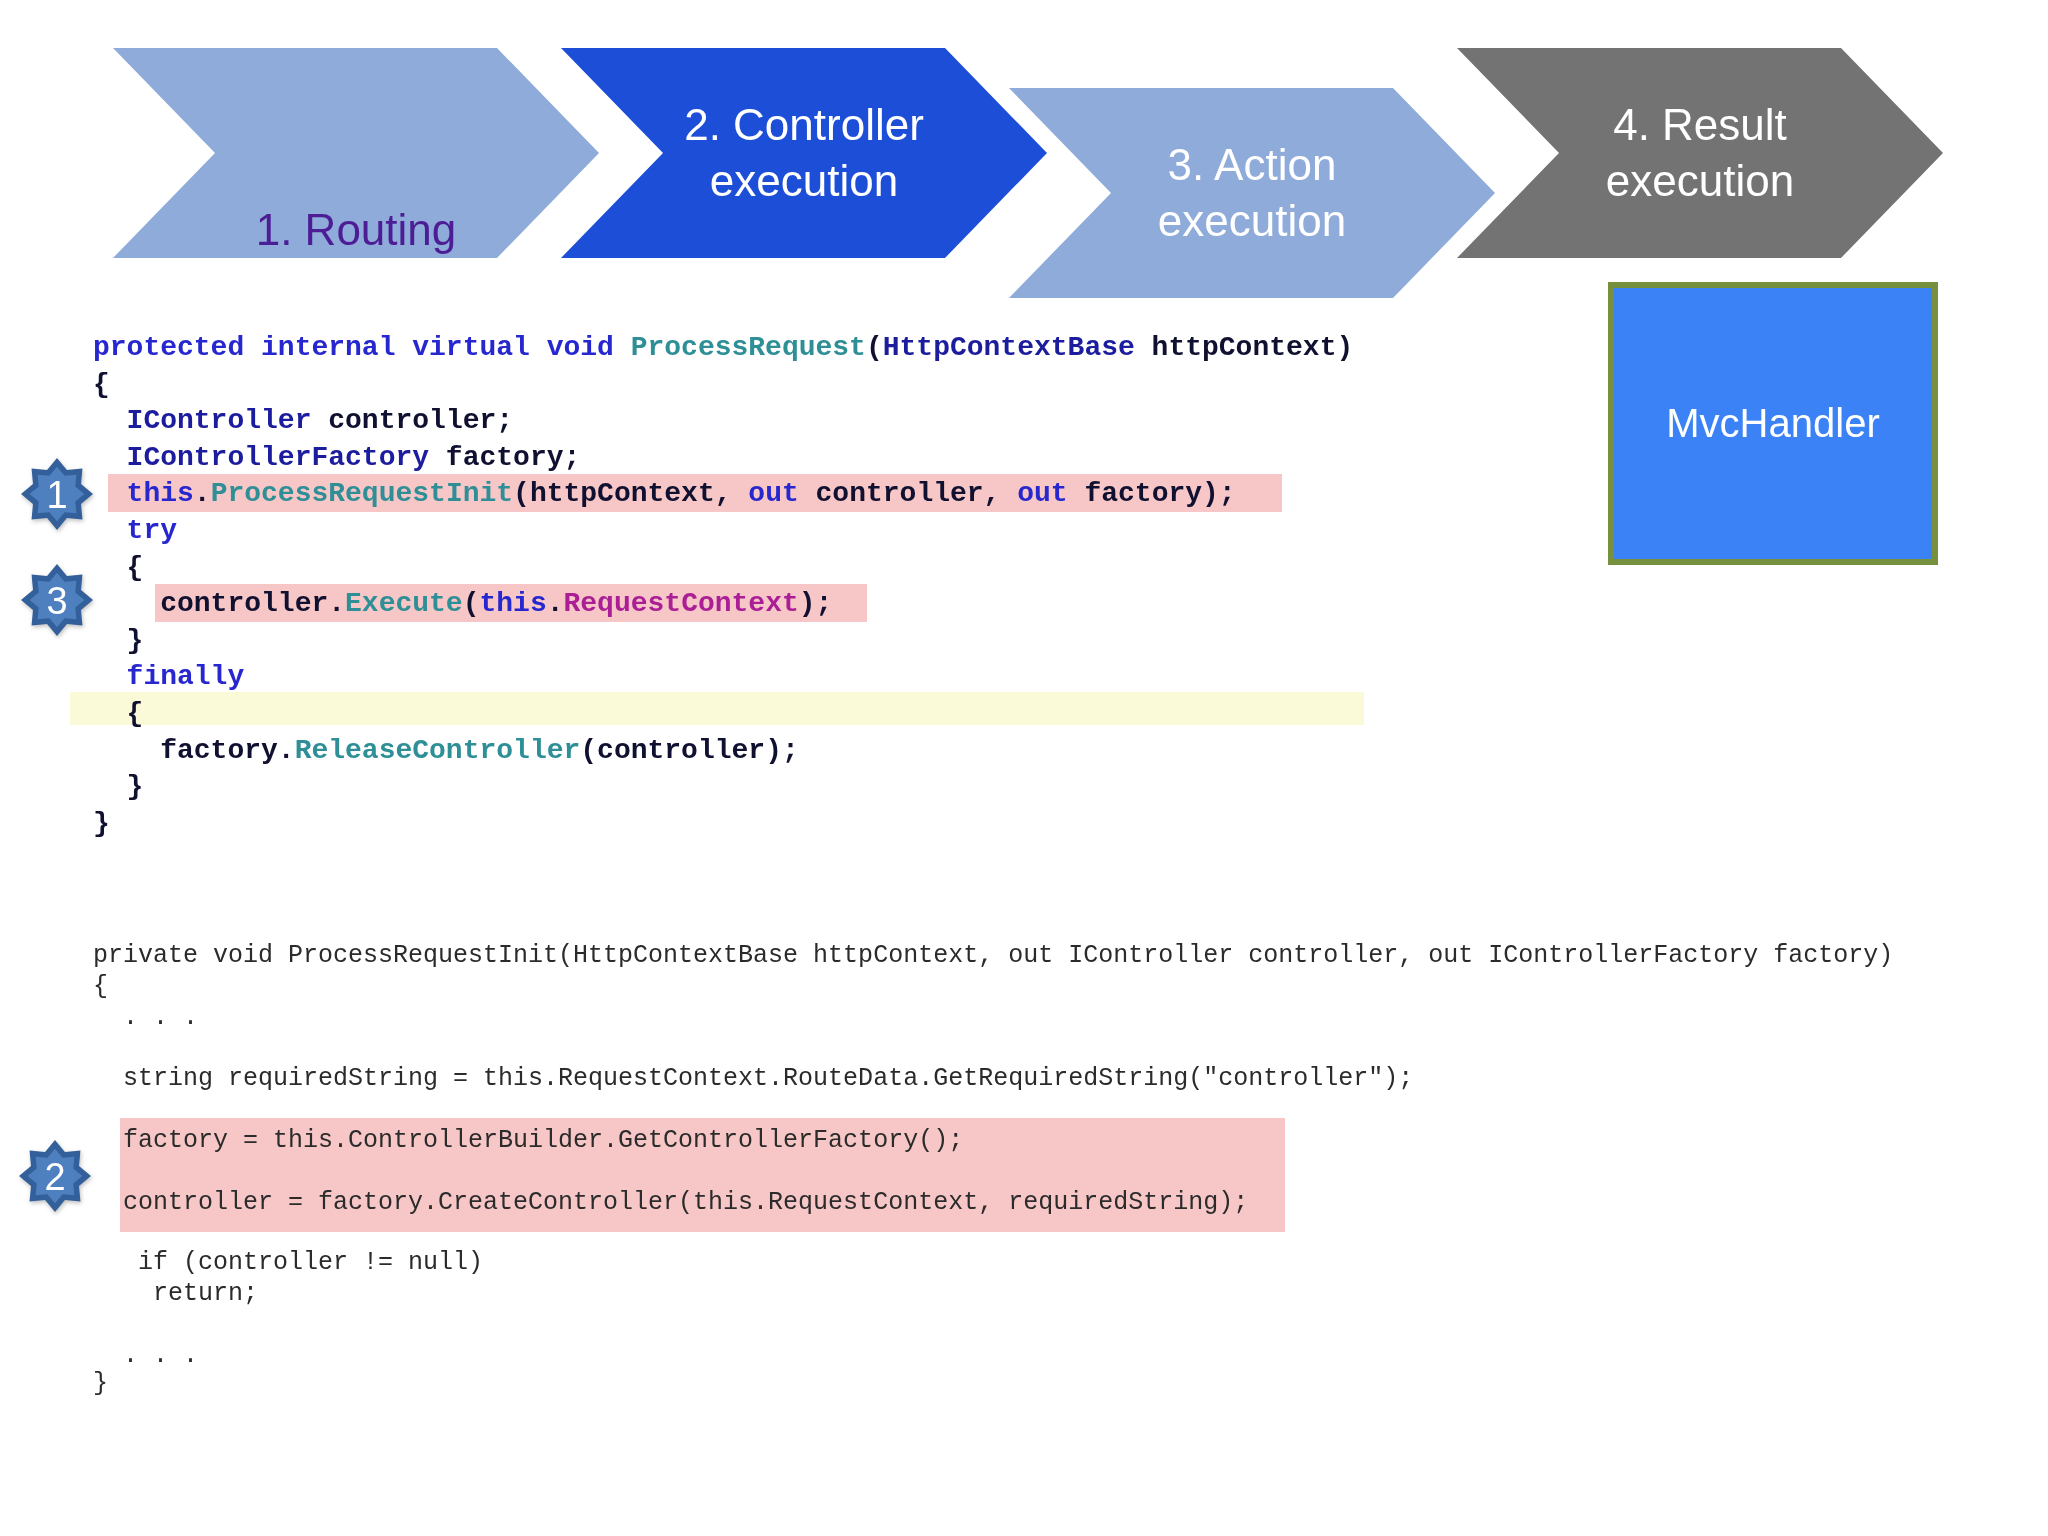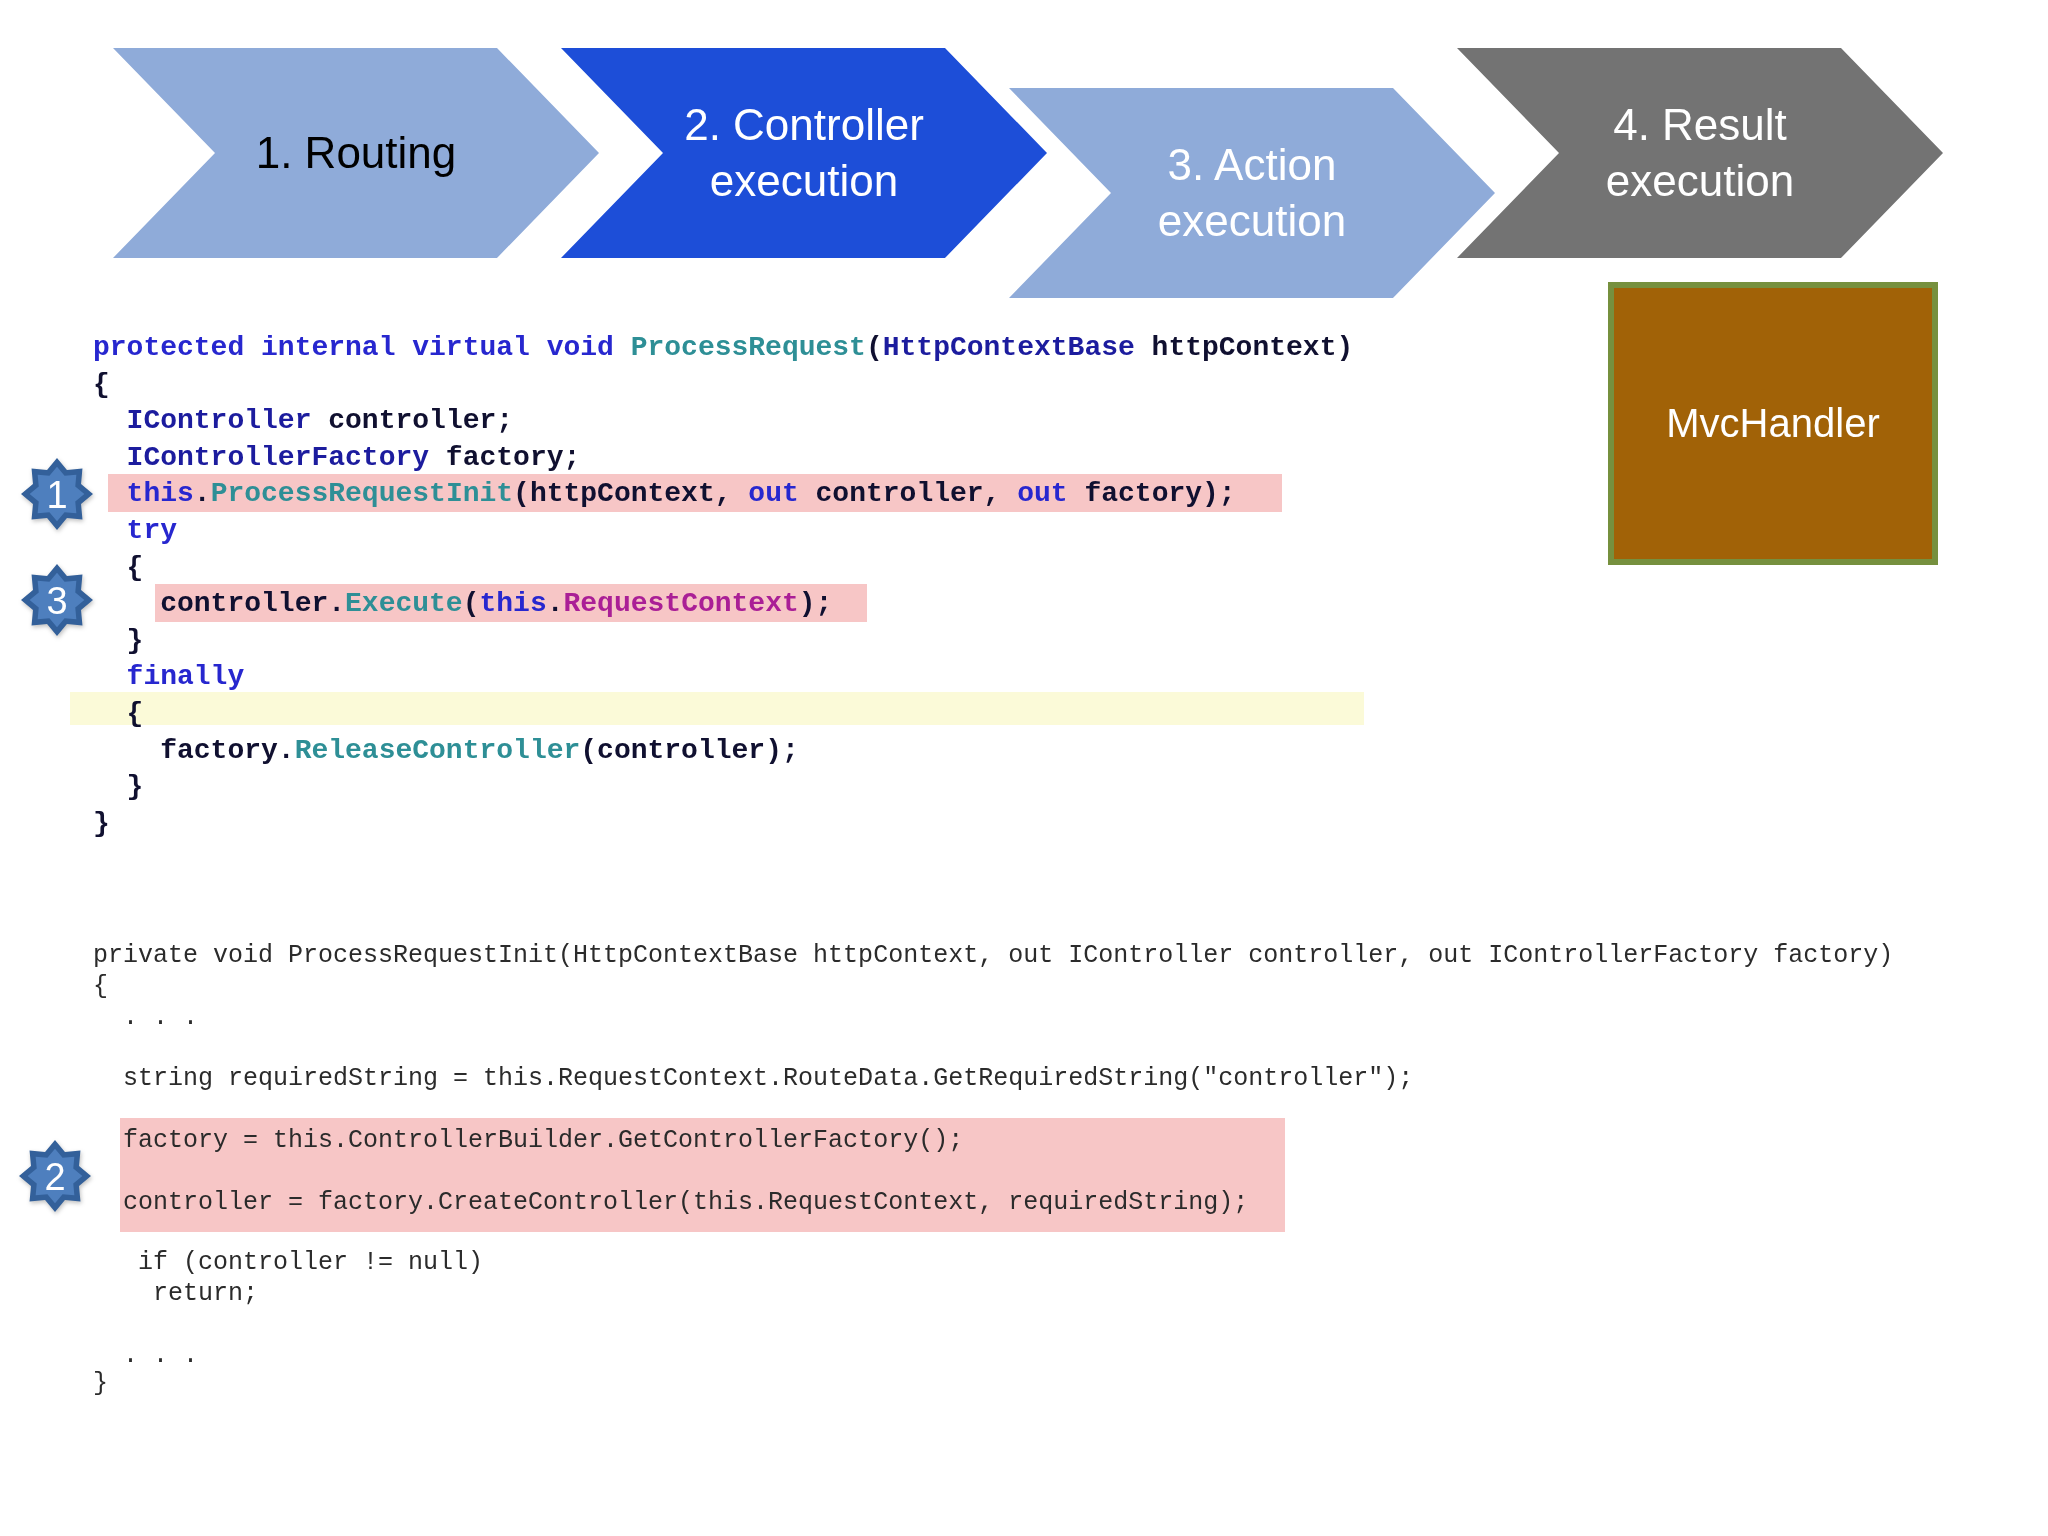--- a/index.html
+++ b/index.html
@@ -37,42 +37,42 @@
   }
   
   .badge{position:absolute;width:80px;height:80px;filter:drop-shadow(1px 2px 2px rgba(0,0,0,0.25));}
   .badge text{font-family:"Liberation Sans",sans-serif;}
 </style>
 </head>
 <body>
 
 <div id="slide">
   <div id="pipeline">
-      <div class="chevron" style="left: 113px; background: rgb(143, 171, 217); color: #000000;">
+      <div class="chevron" style="left: 113px; background: rgb(143, 171, 217); color: #4c1d95; justify-content: flex-end;">
         <div>1. Routing</div>
       </div>
       <div class="chevron" style="left: 561px; background: #1d4ed8; color: rgb(255, 255, 255);">
         <div>2. Controller</div>
         <div>execution</div>
       </div>
       <div class="chevron" style="left: 1009px; background: rgb(143, 171, 217); color: rgb(255, 255, 255); margin-top: 40px;">
         <div>3. Action</div>
         <div>execution</div>
       </div>
       <div class="chevron" style="left: 1457px; background: #737373; color: rgb(255, 255, 255);">
         <div>4. Result</div>
         <div>execution</div>
       </div>
     </div>
 
   <div id="code-block-1" class="codeblock" style="left: 93px; top: 332px; font-size: 28px; font-weight: bold;"><div class="hl" style="left: 15px; top: 142px; width: 1174px; height: 38px; background: rgb(247, 198, 198);"></div><div class="hl" style="left: 62px; top: 252px; width: 712px; height: 38px; background: rgb(247, 198, 198);"></div><div class="hl" style="left: -23px; top: 360px; width: 1294px; height: 33px; background: rgb(251, 250, 216);"></div><div class="codeline" style="top: 0px;"><span style="color: rgb(39, 39, 207);">protected internal virtual void </span><span style="color: rgb(46, 143, 150);">ProcessRequest</span><span style="color: rgb(16, 16, 48);">(</span><span style="color: rgb(28, 28, 158);">HttpContextBase</span><span style="color: rgb(16, 16, 48);"> httpContext)</span></div><div class="codeline" style="top: 37px;"><span style="color: rgb(16, 16, 48);">{</span></div><div class="codeline" style="top: 73px;"><span style="color: rgb(16, 16, 48);">  </span><span style="color: rgb(28, 28, 158);">IController</span><span style="color: rgb(16, 16, 48);"> controller;</span></div><div class="codeline" style="top: 110px;"><span style="color: rgb(16, 16, 48);">  </span><span style="color: rgb(28, 28, 158);">IControllerFactory</span><span style="color: rgb(16, 16, 48);"> factory;</span></div><div class="codeline" style="top: 146px;"><span style="color: rgb(16, 16, 48);">  </span><span style="color: rgb(39, 39, 207);">this</span><span style="color: rgb(16, 16, 48);">.</span><span style="color: rgb(46, 143, 150);">ProcessRequestInit</span><span style="color: rgb(16, 16, 48);">(httpContext, </span><span style="color: rgb(39, 39, 207);">out</span><span style="color: rgb(16, 16, 48);"> controller, </span><span style="color: rgb(39, 39, 207);">out</span><span style="color: rgb(16, 16, 48);"> factory);</span></div><div class="codeline" style="top: 183px;"><span style="color: rgb(16, 16, 48);">  </span><span style="color: rgb(39, 39, 207);">try</span></div><div class="codeline" style="top: 220px;"><span style="color: rgb(16, 16, 48);">  {</span></div><div class="codeline" style="top: 256px;"><span style="color: rgb(16, 16, 48);">    controller.</span><span style="color: rgb(46, 143, 150);">Execute</span><span style="color: rgb(16, 16, 48);">(</span><span style="color: rgb(39, 39, 207);">this</span><span style="color: rgb(16, 16, 48);">.</span><span style="color: rgb(170, 31, 150);">RequestContext</span><span style="color: rgb(16, 16, 48);">);</span></div><div class="codeline" style="top: 293px;"><span style="color: rgb(16, 16, 48);">  }</span></div><div class="codeline" style="top: 329px;"><span style="color: rgb(16, 16, 48);">  </span><span style="color: rgb(39, 39, 207);">finally</span></div><div class="codeline" style="top: 366px;"><span style="color: rgb(16, 16, 48);">  {</span></div><div class="codeline" style="top: 403px;"><span style="color: rgb(16, 16, 48);">    factory.</span><span style="color: rgb(46, 143, 150);">ReleaseController</span><span style="color: rgb(16, 16, 48);">(controller);</span></div><div class="codeline" style="top: 439px;"><span style="color: rgb(16, 16, 48);">  }</span></div><div class="codeline" style="top: 476px;"><span style="color: rgb(16, 16, 48);">}</span></div></div>
 
   <div id="code-block-2" class="codeblock" style="left: 93px; top: 941px; font-size: 25px; font-weight: normal;"><div class="hl" style="left: 27px; top: 177px; width: 1165px; height: 114px; background: rgb(247, 198, 198);"></div><div class="codeline" style="top: 0px; color: rgb(43, 43, 43);"><span>private void ProcessRequestInit(HttpContextBase httpContext, out IController controller, out IControllerFactory factory)</span></div><div class="codeline" style="top: 31px; color: rgb(43, 43, 43);"><span>{</span></div><div class="codeline" style="top: 62px; color: rgb(43, 43, 43);"><span>  . . .</span></div><div class="codeline" style="top: 123px; color: rgb(43, 43, 43);"><span>  string requiredString = this.RequestContext.RouteData.GetRequiredString("controller");</span></div><div class="codeline" style="top: 185px; color: rgb(43, 43, 43);"><span>  factory = this.ControllerBuilder.GetControllerFactory();</span></div><div class="codeline" style="top: 247px; color: rgb(43, 43, 43);"><span>  controller = factory.CreateController(this.RequestContext, requiredString);</span></div><div class="codeline" style="top: 307px; color: rgb(43, 43, 43);"><span>   if (controller != null)</span></div><div class="codeline" style="top: 338px; color: rgb(43, 43, 43);"><span>    return;</span></div><div class="codeline" style="top: 400px; color: rgb(43, 43, 43);"><span>  . . .</span></div><div class="codeline" style="top: 428px; color: rgb(43, 43, 43);"><span>}</span></div></div>
 
-  <div id="handler-box" style="background: #a16207; border: 6px solid rgb(118, 144, 62); color: rgb(255, 255, 255);">
+  <div id="handler-box" style="background: #3b82f6; border: 6px solid rgb(118, 144, 62); color: rgb(255, 255, 255);">
     <span>MvcHandler</span>
   </div>
 
   <div id="badges">
       <div class="badge" style="left: 17px; top: 454px;"><svg width="80" height="80" viewBox="0 0 80 80">
           <polygon points="40,4 49.95,15.98 65.46,14.54 64.02,30.05 76,40 64.02,49.95 65.46,65.46 49.95,64.02 40,76 30.05,64.02 14.54,65.46 15.98,49.95 4,40 15.98,30.05 14.54,14.54 30.05,15.98" fill="#33609a"></polygon>
           <polygon points="40,4 49.95,15.98 65.46,14.54 64.02,30.05 76,40 64.02,49.95 65.46,65.46 49.95,64.02 40,76 30.05,64.02 14.54,65.46 15.98,49.95 4,40 15.98,30.05 14.54,14.54 30.05,15.98" fill="#4e7fbe" transform="translate(9.6,9.6) scale(0.76)"></polygon>
           <text x="40" y="41" text-anchor="middle" dominant-baseline="central" font-size="38" fill="#ffffff">1</text>
         </svg></div>
       <div class="badge" style="left: 17px; top: 560px;"><svg width="80" height="80" viewBox="0 0 80 80">

